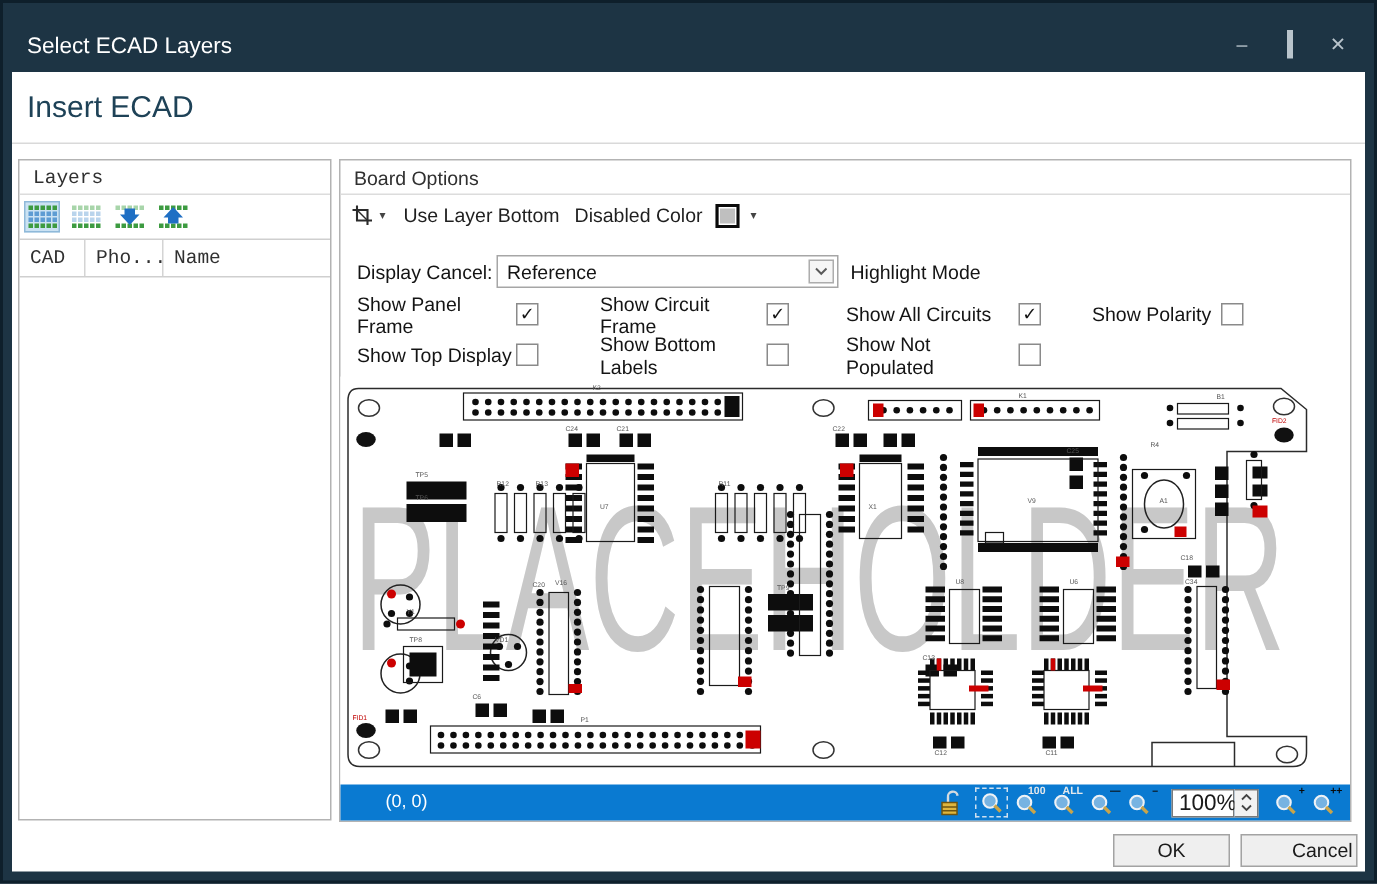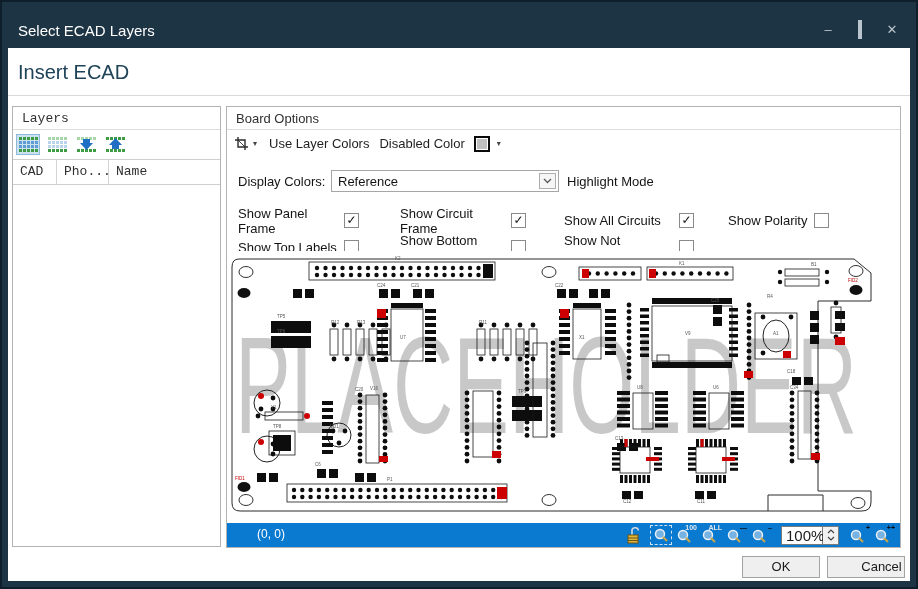--- a/index.html
+++ b/index.html
@@ -36,21 +36,21 @@
   .crop-btn { margin-left:7px; display:flex; align-items:center; }
   .caret { font-size:8px; color:#444; margin-left:4px; }
   .tb-label { margin-left:12px; }
   .swatch { width:16px; height:16px; border:2px solid #0a0a0a; margin-left:9px; box-shadow:inset 0 0 0 1px #fff; }
 
   .ctl-label { position:absolute; font-size:13px; color:#141414; }
   .combo { position:absolute; height:22px; border:1px solid #a6a6a6; background:#fff; }
   .combo-value { position:absolute; left:6px; top:3px; font-size:13px; color:#141414; }
   .combo-btn { position:absolute; right:2px; top:2px; bottom:2px; width:17px; background:#f6f6f6; border:1px solid #adadad; display:flex; align-items:center; justify-content:center; }
 
-  .cb-grid { position:absolute; left:11px; top:105px; display:grid; grid-template-columns:162px 164px 164px auto; grid-row-gap:10px; font-size:13px; color:#141414; }
+  .cb-grid { position:absolute; left:11px; top:94px; display:grid; grid-template-columns:162px 164px 164px auto; grid-row-gap:10px; font-size:13px; color:#141414; }
   .cb-cell { display:flex; align-items:center; height:17px; }
   .cb-cell .lbl { display:inline-block; }
   .w1 .lbl { width:106px; } .w2 .lbl { width:111px; } .w3 .lbl { width:115px; } .w4 .lbl { width:86px; }
   .cb { width:15px; height:15px; border:1px solid #8a8a8a; background:#fff; font-size:12px; line-height:13px; text-align:center; color:#141414; }
 
   .preview { position:absolute; left:0; top:144px; width:673px; height:274px; background:#fff; }
 
   .statusbar { position:absolute; left:0; bottom:0; width:673px; height:24px; background:#0a7ad1; color:#fff; }
   .coords { position:absolute; left:6px; top:4px; font-size:12px;margin-left:24px; }
   .status-tools { position:absolute; right:5px; top:1px; height:22px; display:flex; align-items:center; gap:3px; }
@@ -186,27 +186,27 @@
       <div class="panel-title">Board Options</div>
 
       <div class="bo-toolbar">
         <span class="crop-btn">
           <svg width="15" height="15">
             <path d="M4,1 V11 H14 M1,4 H11 V14" stroke="#2b2b2b" stroke-width="1.4" fill="none"></path>
             <path d="M4,4 L11,11" stroke="#2b2b2b" stroke-width="0.9" fill="none"></path>
           </svg>
           <span class="caret">▾</span>
         </span>
-        <span class="tb-label">Use Layer Colors</span>
+        <span class="tb-label">Use Layer Bottom</span>
         <span class="tb-label" style="margin-left:10px;">Disabled Color</span>
         <span class="swatch" id="swatch" style="background: rgb(191, 191, 191);"></span>
         <span class="caret" style="margin-left:7px;">▾</span>
       </div>
 
-      <span class="ctl-label" style="left:11px; top:67px;">Display Colors:</span>
+      <span class="ctl-label" style="left:11px; top:67px;">Display Cancel:</span>
       <div class="combo" style="left:104px; top:63px; width:228px;">
         <span class="combo-value">Reference</span>
         <span class="combo-btn">
           <svg width="9" height="6">
               <polyline points="1,1 4.5,4.5 8,1" stroke="#5a5a5a" stroke-width="1.3" fill="none"></polyline>
             </svg>
         </span>
       </div>
       <span class="ctl-label" style="left:340px; top:67px;">Highlight Mode</span>
 
@@ -221,21 +221,21 @@
           </div>
         <div class="cb-cell w3">
             <span class="lbl">Show All Circuits</span>
             <span class="cb">✓</span>
           </div>
         <div class="cb-cell w4">
             <span class="lbl">Show Polarity</span>
             <span class="cb"></span>
           </div>
         <div class="cb-cell w1">
-            <span class="lbl">Show Top Labels</span>
+            <span class="lbl">Show Top Display</span>
             <span class="cb"></span>
           </div>
         <div class="cb-cell w2">
             <span class="lbl">Show Bottom Labels</span>
             <span class="cb"></span>
           </div>
         <div class="cb-cell w3">
             <span class="lbl">Show Not Populated</span>
             <span class="cb"></span>
           </div>

